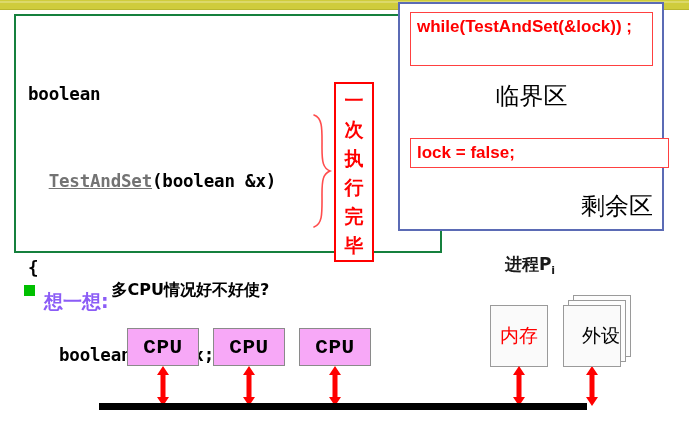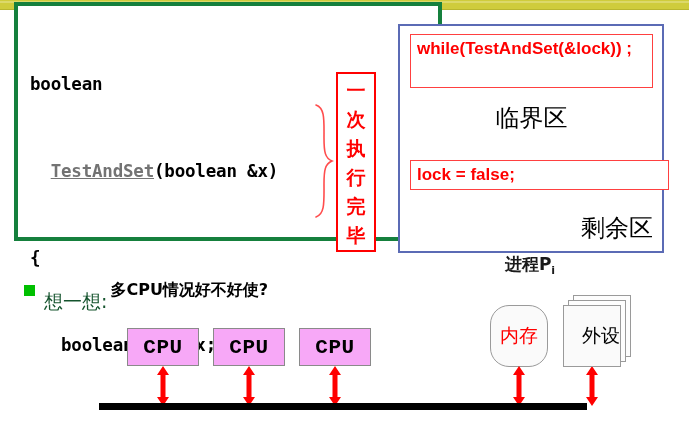--- a/index.html
+++ b/index.html
@@ -36,24 +36,24 @@
     left: 0; top: 1px;
     width: 689px;
     height: 2px;
     background: #dcd96a;
   }
 
   
   .code-box {
     position: absolute;
     left: 14px;
-    top: 2px;
+    top: 14px;
     width: 428px;
     height: 239px;
-    border: 4px solid #15803d;
+    border: 2px solid #15803d;
     box-sizing: border-box;
     background: #ffffff;
   }
   .code-text {
     position: absolute;
     left: 12px;
     top: 6px;
     font-family: "DejaVu Sans Mono", "Liberation Mono", monospace;
     font-size: 17.5px;
     font-weight: bold;
@@ -101,21 +101,21 @@
     text-align: center;
     padding-top: 2px;
     box-sizing: border-box;
   }
   .vnote span { display: block; }
 
   
   .proc-box {
     position: absolute;
     left: 398px;
-    top: 24px;
+    top: 2px;
     width: 266px;
     height: 229px;
     border: 2px solid #5b6bb5;
     box-sizing: border-box;
     background: #ffffff;
   }
   .stmt-box {
     position: absolute;
     border: 1px solid #ff4040;
     box-sizing: border-box;
@@ -179,24 +179,24 @@
     align-items: center;
   }
   .bullet-sq {
     width: 11px;
     height: 11px;
     background: #00c000;
     display: inline-block;
     margin-right: 9px;
   }
   .q-red {
-    color: #14532d;
+    color: #8b5cf6;
     font-family: "DejaVu Sans", sans-serif;
     font-size: 19px;
-    font-weight: normal;
+    font-weight: bold;
     margin-top: 24px;
   }
   .q-black {
     color: #000000;
     font-family: "DejaVu Sans", sans-serif;
     font-size: 16px;
     font-weight: bold;
     margin-left: 3px;
   }
 
@@ -227,21 +227,21 @@
   .dev-box {
     background: #fafafa;
     border: 1px solid #9a9a9a;
     width: 58px;
     height: 62px;
     top: 305px;
     font-family: "DejaVu Sans", sans-serif;
     font-size: 19px;
     font-weight: normal;
   }
-  .mem-box { left: 490px; color: #ff0000; border-radius: 19px; }
+  .mem-box { left: 490px; color: #ff0000; }
   .periph-box { left: 563px; color: #000000; z-index: 3; padding-left: 18px; }
   .periph-shadow {
     position: absolute;
     width: 58px;
     height: 62px;
     background: #fdfdfd;
     border: 1px solid #9a9a9a;
     box-sizing: border-box;
   }
   .ps1 { left: 573px; top: 295px; z-index: 1; }

